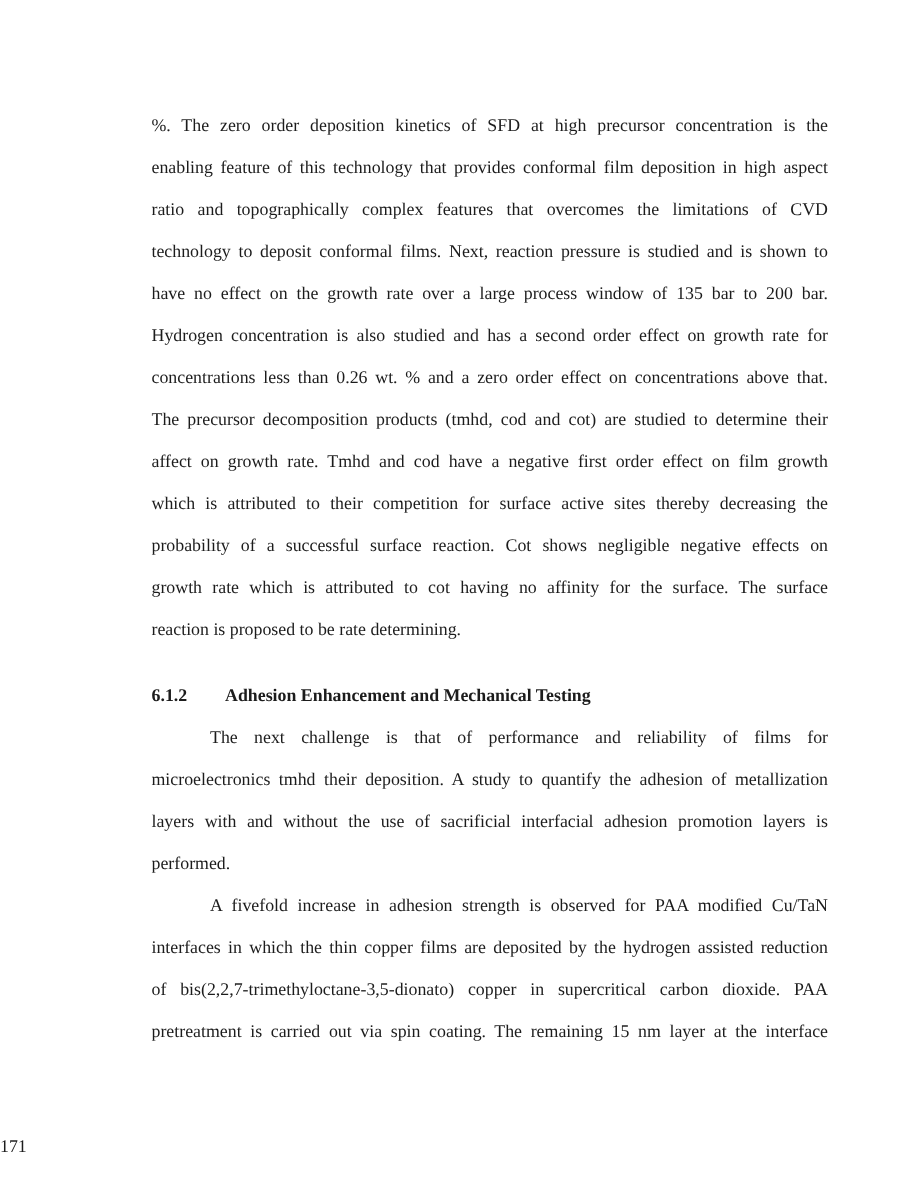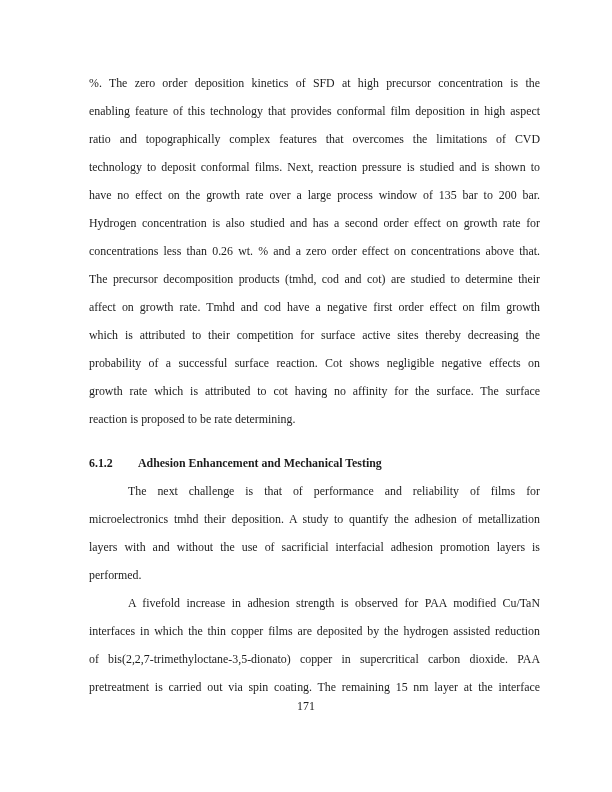--- a/index.html
+++ b/index.html
@@ -11,21 +11,21 @@
     position: relative;
     width: 612px;
     height: 792px;
     background: #ffffff;
     font-family: "Liberation Serif", serif;
     color: #1c1c1c;
     overflow: hidden;
   }
   .textblock {
     position: absolute;
-    left: 89px;
+    left: 101px;
     top: 69px;
     width: 451px;
     font-size: 11.9px;
   }
   .ln {
     height: 28px;
     line-height: 28px;
     overflow: hidden;
     text-align: justify;
     text-align-last: justify;
@@ -48,26 +48,25 @@
     text-align-last: left;
     -moz-text-align-last: left;
     white-space: nowrap;
   }
   .heading .num {
     display: inline-block;
     width: 49px;
   }
   .pagenum {
     position: absolute;
-    top: 692px;
+    top: 750px;
     left: 0;
     width: 612px;
     height: 28px;
     line-height: 28px;
-    text-align: center;
     font-size: 11.9px;
   }
 </style>
 </head>
 <body>
 
 <div class="page">
   <div class="textblock">
 
     <div class="ln">%.  The zero order deposition kinetics of SFD at high precursor concentration is the</div>

